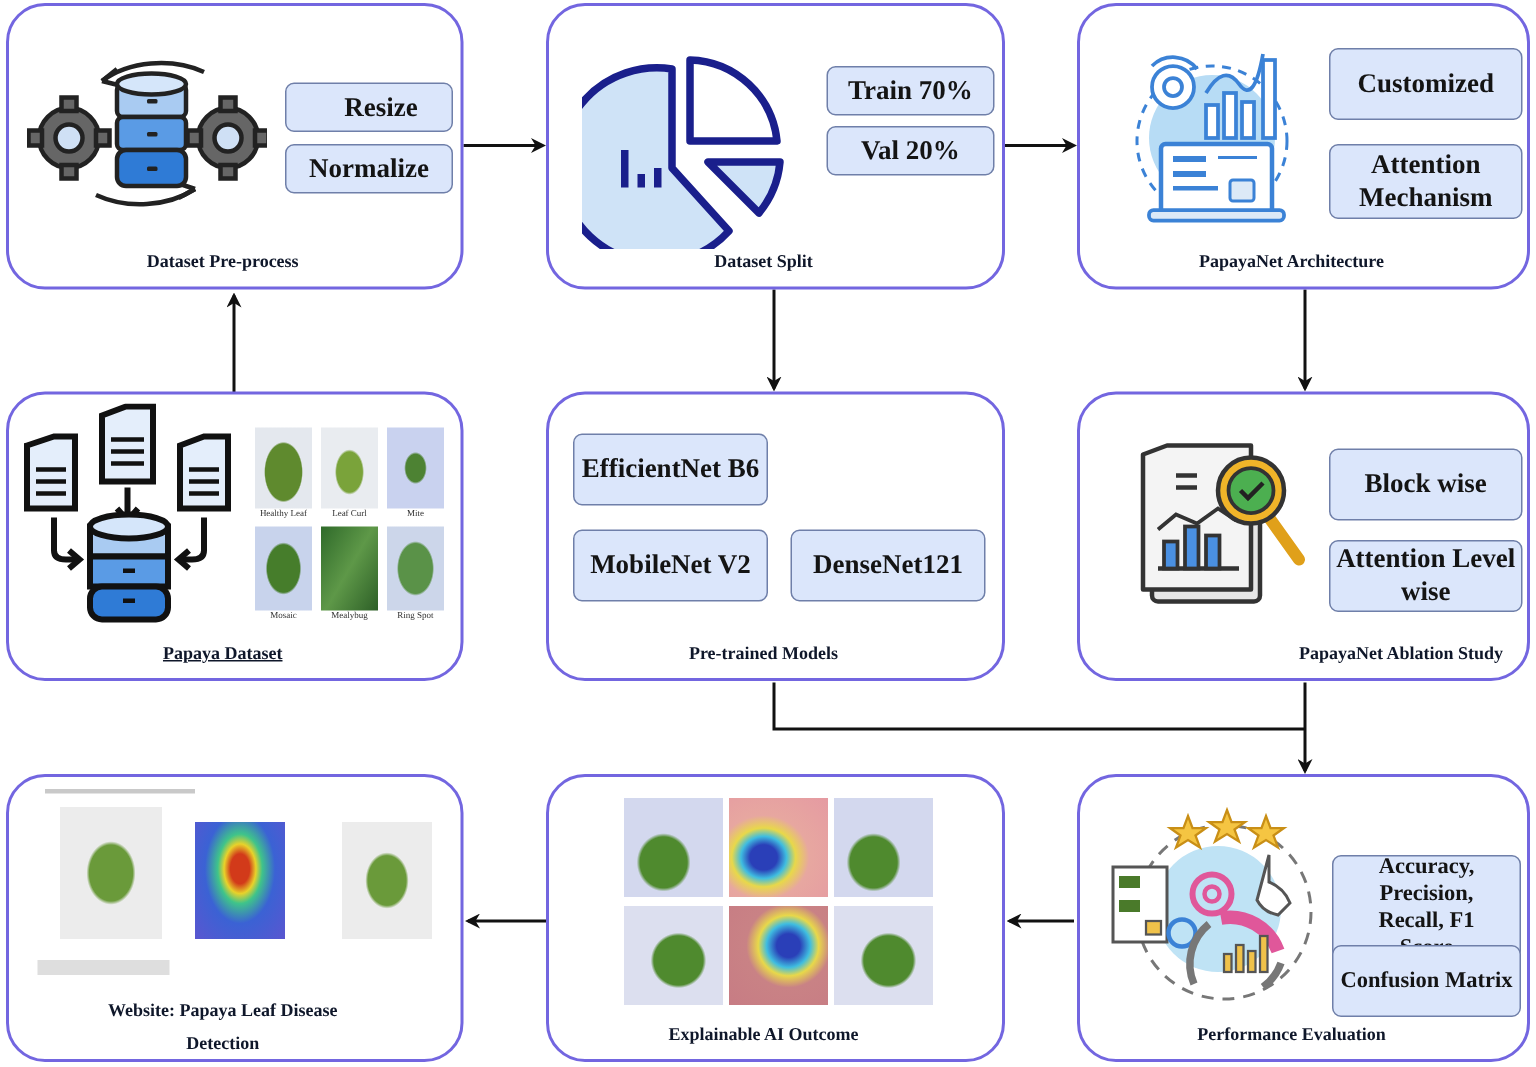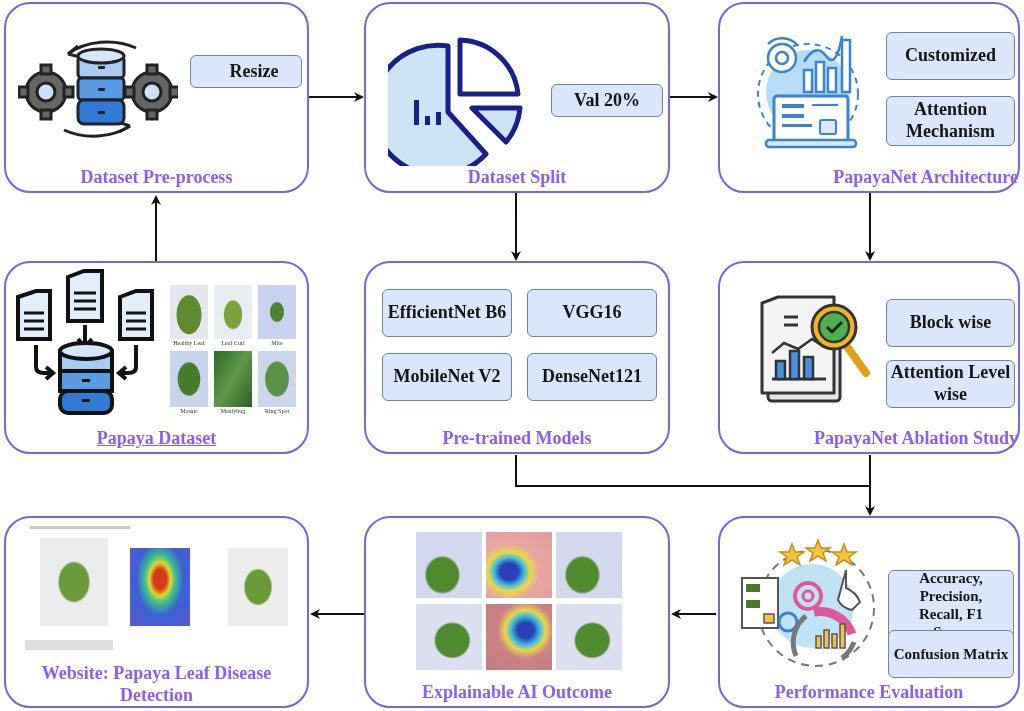--- a/index.html
+++ b/index.html
@@ -1,18 +1,18 @@
 <!DOCTYPE html>
 <html><head>
 <meta charset="utf-8">
 <style>
   html,body{margin:0;padding:0;background:#ffffff;}
   body{width:1024px;height:711px;position:relative;overflow:hidden;font-family:"Liberation Serif","DejaVu Serif",serif;}
   .box{position:absolute;border:2.5px solid #7366e0;border-radius:26px;background:#fff;box-sizing:border-box;}
-  .title{position:absolute;left:0;right:0;text-align:center;font-weight:bold;font-size:18px;color:#8b5cf6;}
+  .title{position:absolute;left:0;right:16px;text-align:center;font-weight:bold;font-size:12px;color:#0f172a;}
   .pill{position:absolute;background:#dbe6fb;border:1.5px solid #6f7fa9;border-radius:6px;box-sizing:border-box;
         display:flex;align-items:center;justify-content:center;text-align:center;font-weight:bold;font-size:18px;color:#141414;line-height:1.2;}
   .pill.sm{font-size:15px;}
   svg.conn{position:absolute;left:0;top:0;}
   .icon{position:absolute;}
   .thumb{position:absolute;}
   .cap{position:absolute;font-size:6px;color:#333;text-align:center;}
 </style>
 </head>
 <body>
@@ -66,34 +66,36 @@
       <rect x="60" y="74" width="46" height="24" rx="6" fill="#2f7bd6"></rect>
       <ellipse cx="83" cy="30" rx="23" ry="7" fill="#d5e6fa"></ellipse>
     </g>
     <g fill="#222">
         <rect x="80" y="40" width="7" height="3" rx="1"></rect>
         <rect x="80" y="62" width="7" height="3" rx="1"></rect>
         <rect x="80" y="85" width="7" height="3" rx="1"></rect>
       </g>
   </svg>
   <div class="pill" style="left:184px;top:51px;width:112px;height:33px;padding-left:16px;">Resize</div>
+  <div class="pill" style="left:184px;top:92px;width:112px;height:33px;">Normalize</div>
   <div class="title" style="top:163px;">Dataset Pre-process</div>
 </div>
 
 <div class="box" style="left:364px;top:2px;width:306px;height:191px;">
   <svg class="icon" style="left:22px;top:32px;" width="140" height="130" viewBox="0 0 140 130">
     <path d="M60,10 L60,76 L98,118 A65,65 0 1 1 60,10 Z" fill="#cfe3f7" stroke="#1a1f8c" stroke-width="5" stroke-linejoin="round"></path>
     <path d="M72,4 A60,60 0 0 1 130,58 L72,58 Z" fill="#fff" stroke="#1a1f8c" stroke-width="5" stroke-linejoin="round"></path>
     <path d="M84,72 L132,72 A62,62 0 0 1 118,106 Z" fill="#cfe3f7" stroke="#1a1f8c" stroke-width="5" stroke-linejoin="round"></path>
     <g fill="#1a1f8c">
         <rect x="26" y="64" width="5" height="25"></rect>
         <rect x="37" y="80" width="5" height="9"></rect>
         <rect x="48" y="76" width="5" height="13"></rect>
       </g>
   </svg>
+  <div class="pill" style="left:185px;top:40px;width:112px;height:33px;">Train 70%</div>
   <div class="pill" style="left:185px;top:80px;width:112px;height:33px;">Val 20%</div>
   <div class="title" style="top:163px;">Dataset Split</div>
 </div>
 
 <div class="box" style="left:718px;top:2px;width:302px;height:191px;">
   <svg class="icon" style="left:26px;top:18px;" width="130" height="130" viewBox="0 0 130 130">
     <circle cx="62" cy="72" r="50" fill="none" stroke="#3b82d6" stroke-width="2" stroke-dasharray="6,5"></circle>
     <circle cx="62" cy="70" r="42" fill="#b7dcf5"></circle>
     <circle cx="36" cy="36" r="14" fill="#fff" stroke="#3b82d6" stroke-width="2.5"></circle>
     <circle cx="36" cy="36" r="6" fill="none" stroke="#3b82d6" stroke-width="2.5"></circle>
@@ -110,21 +112,21 @@
     <g fill="#3b82d6">
         <rect x="36" y="82" width="22" height="4"></rect>
         <rect x="36" y="92" width="22" height="4"></rect>
         <rect x="36" y="102" width="30" height="3"></rect>
         <rect x="66" y="82" width="26" height="2"></rect>
       </g>
     <rect x="74" y="98" width="16" height="14" rx="2" fill="#dce9f7" stroke="#3b82d6" stroke-width="2"></rect>
   </svg>
   <div class="pill" style="left:166px;top:28px;width:129px;height:48px;">Customized</div>
   <div class="pill" style="left:166px;top:92px;width:129px;height:50px;">Attention Mechanism</div>
-  <div class="title" style="top:163px;text-align:right;">PapayaNet Architecture</div>
+  <div class="title" style="top:163px;">PapayaNet Architecture</div>
 </div>
 
 <div class="box" style="left:4px;top:261px;width:305px;height:193px;">
   <svg class="icon" style="left:6px;top:6px;" width="150" height="150" viewBox="0 0 150 150">
     <g stroke="#111" stroke-width="4" fill="#e4eefb">
       <path d="M6,28 L24,22 L38,22 L38,70 L6,70 Z"></path>
       <path d="M56,8 L72,2 L90,2 L90,52 L56,52 Z"></path>
       <path d="M108,28 L124,22 L140,22 L140,70 L108,70 Z"></path>
     </g>
     <g stroke="#111" stroke-width="3">
@@ -169,21 +171,20 @@
     <div class="thumb" style="left:48px;top:66px;width:38px;height:56px;background:linear-gradient(120deg,#2f6a2a,#5e9848,#2d5f27);"></div>
     <div class="cap" style="left:44px;top:123px;width:46px;">Mealybug</div>
     <div class="thumb" style="left:92px;top:66px;width:38px;height:56px;background:radial-gradient(ellipse at 50% 50%,#5a9248 0 42%,#ccd6ea 46%);"></div>
     <div class="cap" style="left:88px;top:123px;width:46px;">Ring Spot</div>
   </div>
   <div class="title" style="top:165px;text-decoration:underline;">Papaya Dataset</div>
 </div>
 
 <div class="box" style="left:364px;top:261px;width:306px;height:193px;">
   <div class="pill" style="left:16px;top:26px;width:130px;height:48px;">EfficientNet B6</div>
-  <div class="pill" style="left:161px;top:26px;width:130px;height:48px;">VGG16</div>
   <div class="pill" style="left:16px;top:90px;width:130px;height:48px;">MobileNet V2</div>
   <div class="pill" style="left:161px;top:90px;width:130px;height:48px;">DenseNet121</div>
   <div class="title" style="top:165px;">Pre-trained Models</div>
 </div>
 
 <div class="box" style="left:718px;top:261px;width:302px;height:193px;">
   <svg class="icon" style="left:38px;top:32px;" width="120" height="110" viewBox="0 0 120 110">
     <rect x="10" y="14" width="72" height="92" rx="4" fill="#e6e6e6" stroke="#333" stroke-width="3"></rect>
     <path d="M4,8 L20,2 L76,2 L76,98 L4,98 Z" fill="#f4f4f4" stroke="#333" stroke-width="3" stroke-linejoin="round"></path>
     <g stroke="#333" stroke-width="3">

